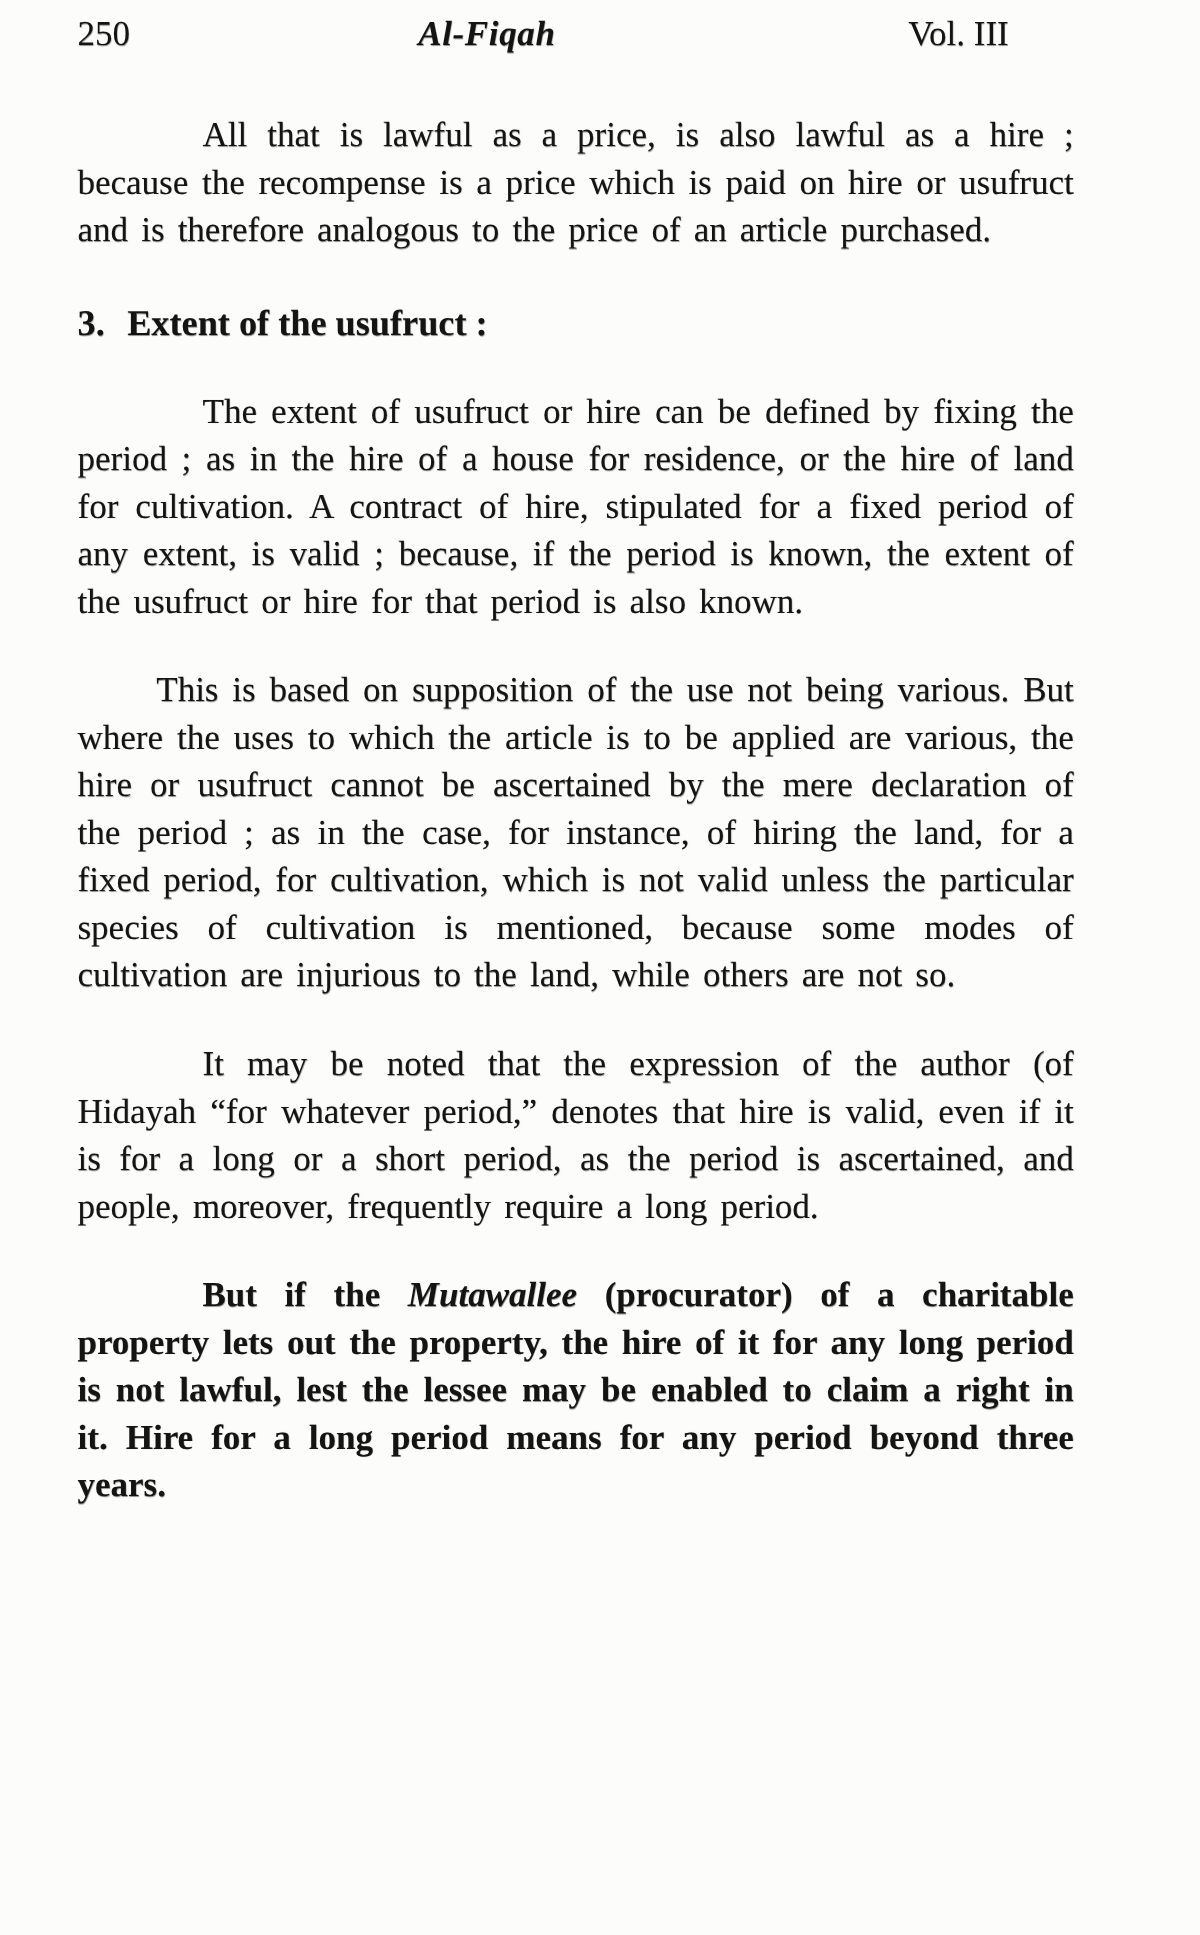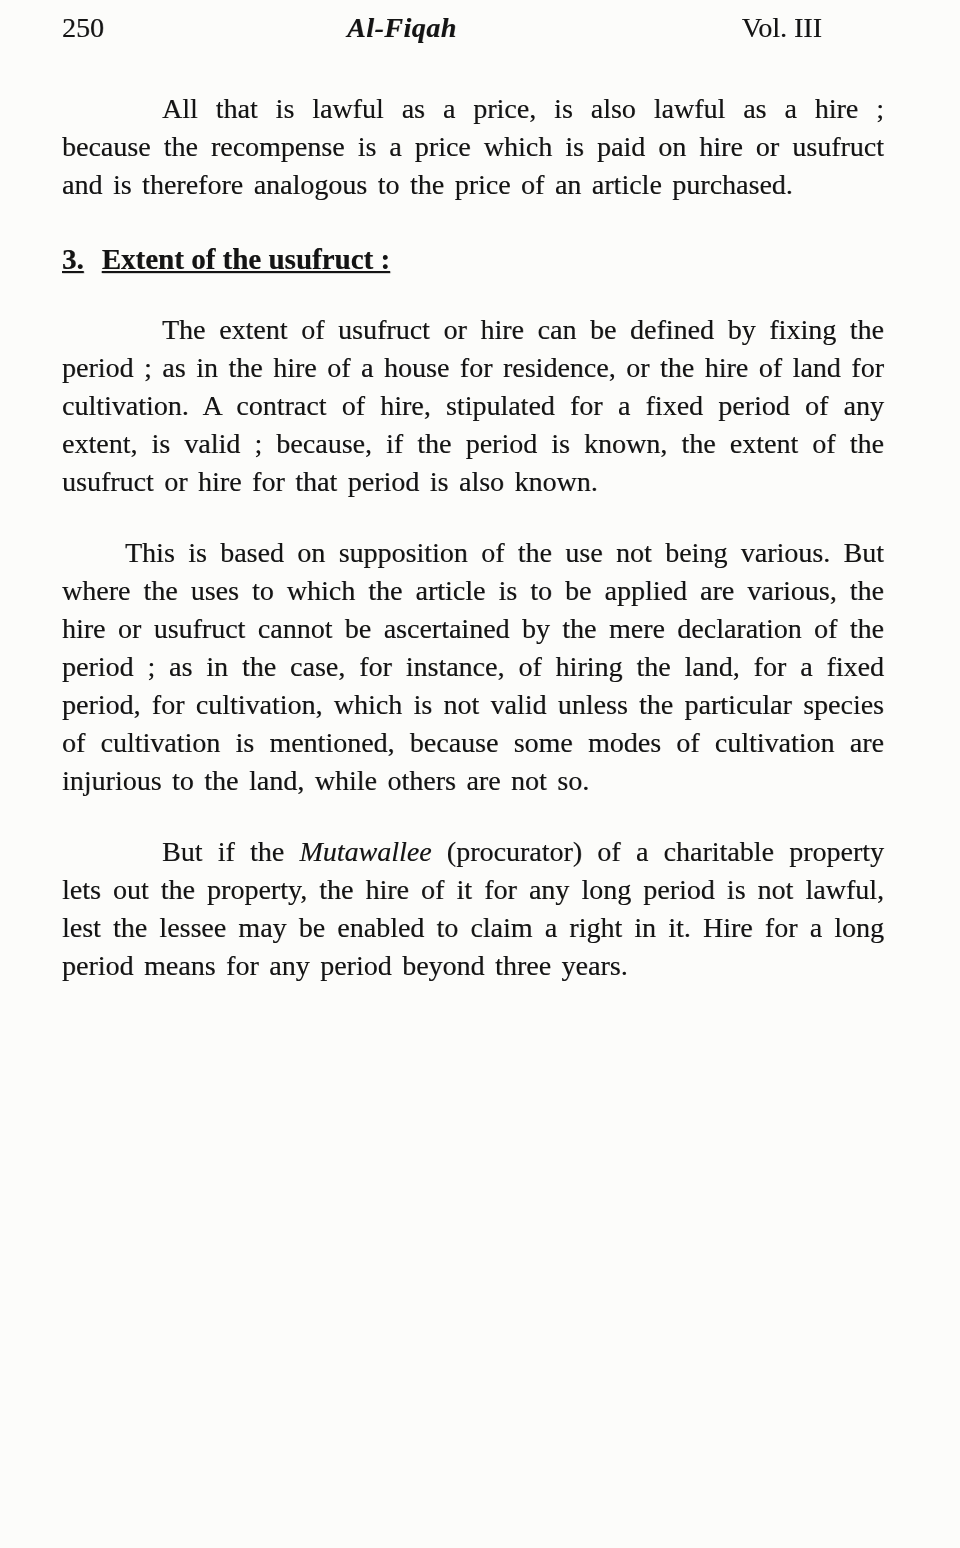--- a/index.html
+++ b/index.html
@@ -9,21 +9,21 @@
   }
   .page {
     position: relative;
     width: 960px;
     height: 1548px;
     box-sizing: border-box;
     background: #fcfcfa;
     color: #141414;
     font-family: "Liberation Serif", "DejaVu Serif", serif;
     font-size: 28px;
-    padding: 12px 58px 30px 62px;
+    padding: 12px 83px 30px 62px;
     overflow: hidden;
     text-shadow: 0.4px 0.4px 0.6px rgba(20,20,20,0.45);
   }
   .page-header {
     position: relative;
     height: 36px;
     margin-bottom: 42px;
   }
   .page-num {
     position: absolute;
@@ -35,46 +35,45 @@
     left: -160px;
     right: 0;
     top: 0;
     text-align: center;
     font-style: italic;
     font-weight: bold;
     letter-spacing: 0.5px;
   }
   .volume {
     position: absolute;
-    right: 80px;
+    right: 70px;
     top: 0;
   }
   .sec-heading {
     font-size: 29px;
     font-weight: bold;
     margin: 0 0 34px 0;
     line-height: 36px;
   }
   .sec-heading .sec-num {
     margin-right: 18px;
   }
   .sec-heading.second {
     margin-top: 37px;
-    text-decoration: underline;
   }
   p.para {
     margin: 0 18px 33px 0;
     line-height: 38px;
     text-align: justify;
     text-indent: 100px;
     word-spacing: 3.5px;
   }
   p.para.indent-88 { text-indent: 88px; }
   p.para.indent-63 { text-indent: 63px; }
-  p.para.last { margin-bottom: 0; }
+  p.para.last { margin-bottom: 0; font-weight: bold; }
   .it { font-style: italic; }
 </style>
 </head>
 <body>
 
 <div class="page">
 
   <header class="page-header">
     <span class="page-num">250</span>
     <span class="book-title">Al-Fiqah</span>
@@ -84,16 +83,17 @@
   <section>
     <p class="para">All that is lawful as a price, is also lawful as a hire ; because the recompense is a price which is paid on hire or usufruct and is therefore analogous to the price of an article purchased.</p>
   </section>
 
   <section>
     <h2 class="sec-heading second">
       <span class="sec-num">3.</span><span>Extent of the usufruct :</span>
     </h2>
     <p class="para">The extent of usufruct or hire can be defined by fixing the period ; as in the hire of a house for residence, or the hire of land for cultivation. A contract of hire, stipulated for a fixed period of any extent, is valid ; because, if the period is known, the extent of the usufruct or hire for that period is also known.</p>
     <p class="para indent-63">This is based on supposition of the use not being various. But where the uses to which the article is to be applied are various, the hire or usufruct cannot be ascertained by the mere declaration of the period ; as in the case, for instance, of hiring the land, for a fixed period, for cultivation, which is not valid unless the particular species of cultivation is mentioned, because some modes of cultivation are injurious to the land, while others are not so.</p>
+    <p class="para">It may be noted that the expression of the author (of Hidayah “for whatever period,” denotes that hire is valid, even if it is for a long or a short period, as the period is ascertained, and people, moreover, frequently require a long period.</p>
     <p class="para last"><span>But if the </span><i class="it">Mutawallee</i><span> (procurator) of a charitable property lets out the property, the hire of it for any long period is not lawful, lest the lessee may be enabled to claim a right in it. Hire for a long period means for any period beyond three years.</span></p>
   </section>
 
 </div>
 
 </body></html>

